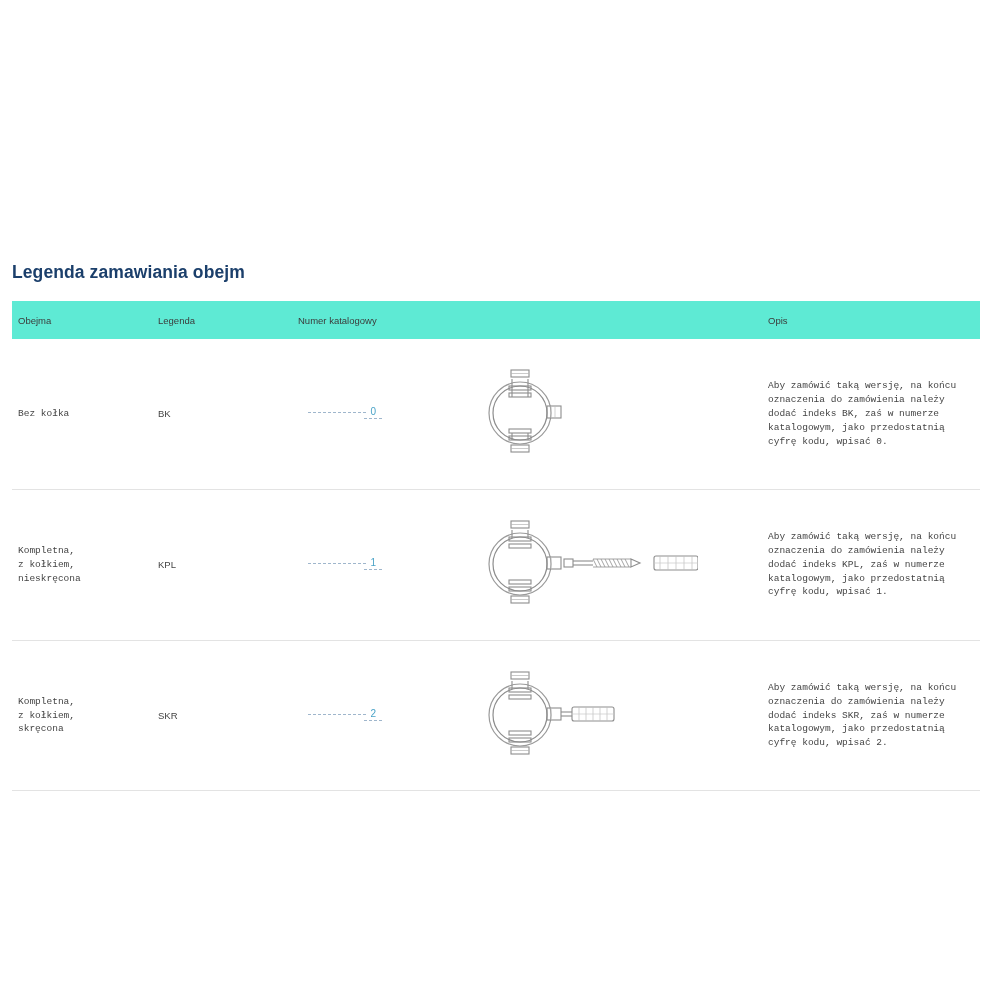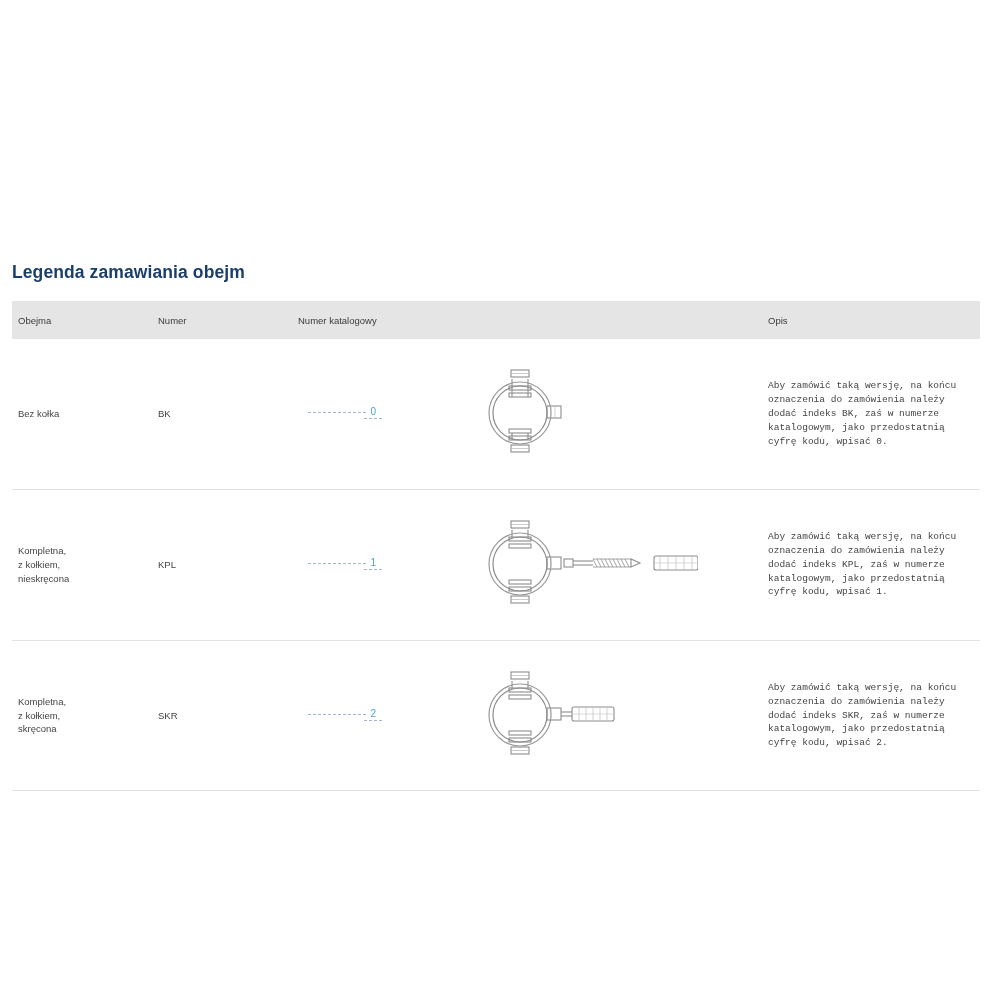--- a/index.html
+++ b/index.html
@@ -31,21 +31,21 @@
     color: #1b3f6b;
     letter-spacing: 0.1px;
   }
   table.legend {
     width: 968px;
     margin-left: 12px;
     border-collapse: collapse;
     table-layout: fixed;
   }
   table.legend thead th {
-    background: #e5e5e5;
+    background: #5eead4;
     font-size: 9.5px;
     font-weight: normal;
     color: #3b3b3b;
     text-align: left;
     padding: 14px 6px 13px 6px;
     border: none;
   }
   table.legend thead th.c-obejma { width: 140px; padding-left: 6px; }
   table.legend thead th.c-indeks { width: 140px; }
   table.legend thead th.c-numer  { width: 170px; }
@@ -55,21 +55,21 @@
   table.legend tbody td {
     border-bottom: 1px solid #e3e3e3;
     vertical-align: middle;
     padding: 18px 6px;
     font-size: 9.5px;
     line-height: 1.45;
     color: #444;
   }
   table.legend tbody tr:last-child td { border-bottom: 1px solid #e3e3e3; }
 
-  .cell-obejma { white-space: pre-line; }
+  .cell-obejma { white-space: pre-line; font-family: Liberation Mono, monospace; }
   .cell-indeks { color: #444; margin-left: 29px; }
 
   .catnum {
     position: relative;
     display: inline-block;
     width: 74px;
     height: 14px;
     margin-left: 10px;
   }
   .catnum .dashes {
@@ -104,21 +104,21 @@
 
 <div class="page">
   <div class="content">
 
     <h1 class="title">Legenda zamawiania obejm</h1>
 
     <table class="legend">
       <thead>
         <tr>
           <th class="c-obejma">Obejma</th>
-          <th class="c-indeks">Numer</th>
+          <th class="c-indeks">Legenda</th>
           <th class="c-numer">Numer katalogowy</th>
           <th class="c-img"></th>
           <th class="c-opis">Opis</th>
         </tr>
       </thead>
       <tbody>
 
         <tr>
           <td class="cell-obejma">Bez kołka</td>
           <td class="cell-indeks">BK</td>

